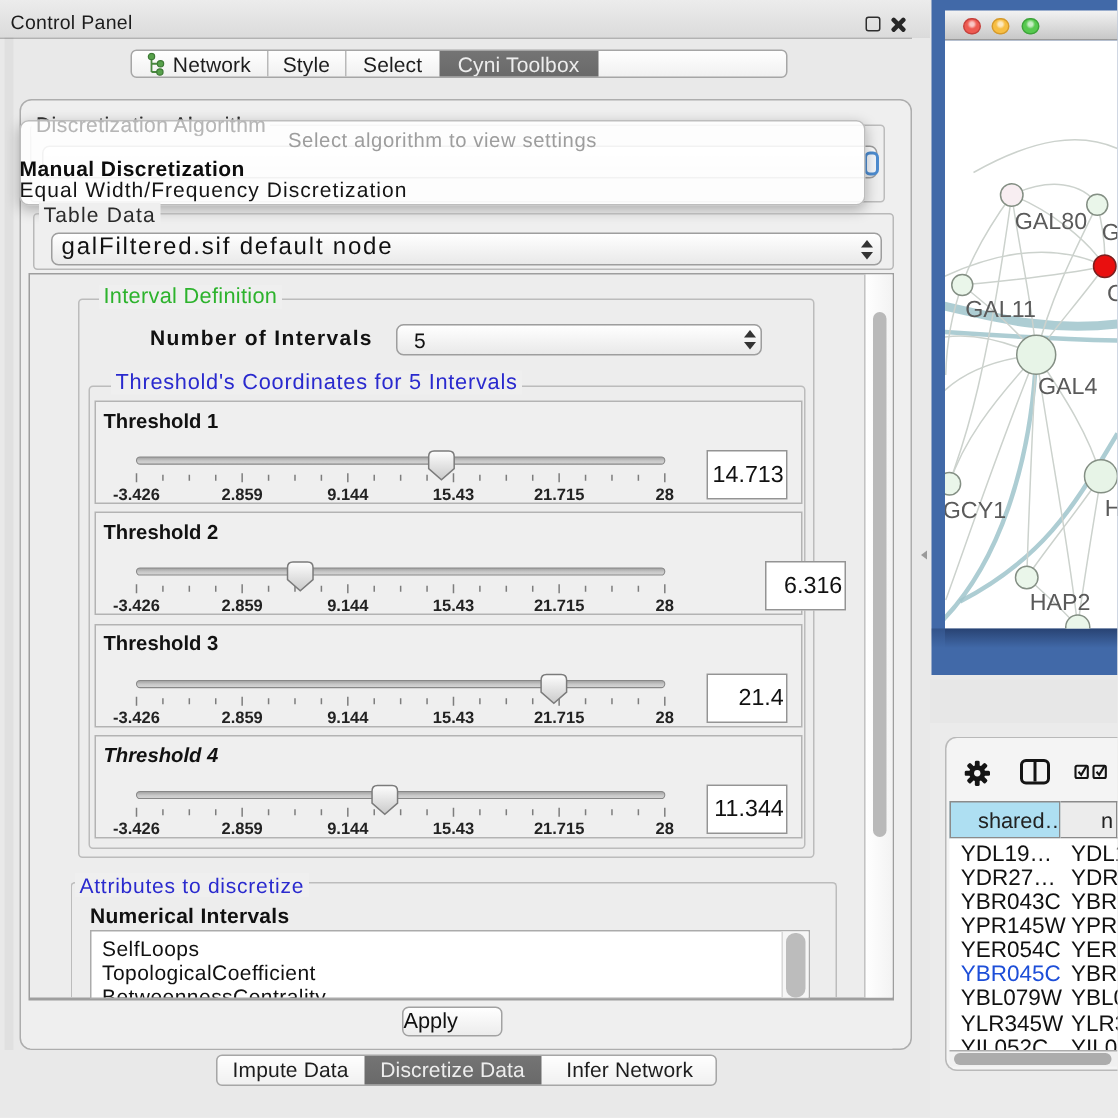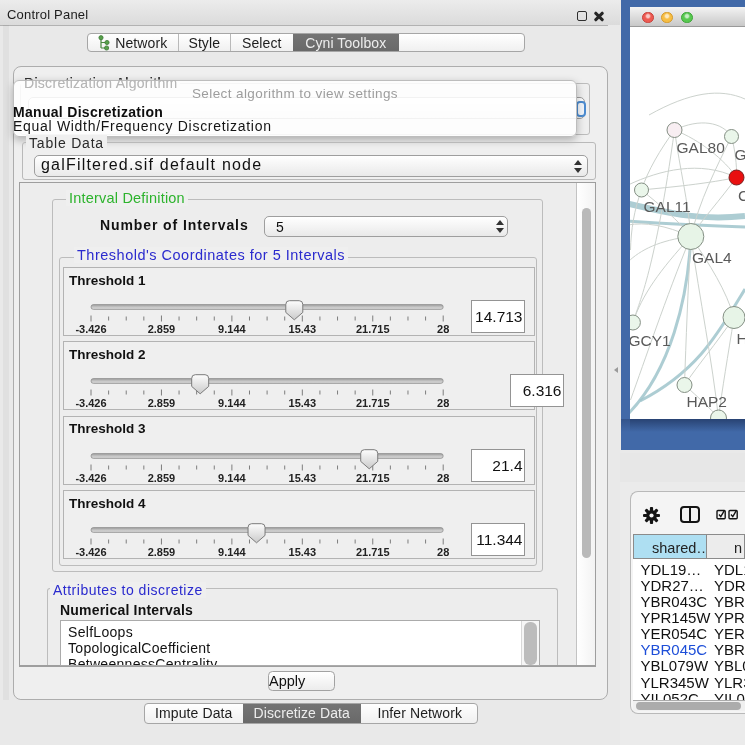--- a/index.html
+++ b/index.html
@@ -190,21 +190,21 @@
     <text x="28.00" y="66" font-size="11" font-weight="bold" fill="#222" text-anchor="middle" font-family="Liberation Sans">-3.426</text>
     <text x="98.44" y="66" font-size="11" font-weight="bold" fill="#222" text-anchor="middle" font-family="Liberation Sans">2.859</text>
     <text x="168.88" y="66" font-size="11" font-weight="bold" fill="#222" text-anchor="middle" font-family="Liberation Sans">9.144</text>
     <text x="239.32" y="66" font-size="11" font-weight="bold" fill="#222" text-anchor="middle" font-family="Liberation Sans">15.43</text>
     <text x="309.76" y="66" font-size="11" font-weight="bold" fill="#222" text-anchor="middle" font-family="Liberation Sans">21.715</text>
     <text x="380.20" y="66" font-size="11" font-weight="bold" fill="#222" text-anchor="middle" font-family="Liberation Sans">28</text>
     <path d="M 297.7319480684783 37.4 Q 297.7319480684783 33.7 301.3319480684783 33.7 L 311.13194806847827 33.7 Q 314.7319480684783 33.7 314.7319480684783 37.4 L 314.7319480684783 45.4 L 306.2319480684783 52.8 L 297.7319480684783 45.4 Z" fill="url(#th3)" stroke="#7b7b7b" stroke-width="1"></path>
   </svg>
 <div class="a" style="left:471px;top:448.5px;width:54px;height:33px;background:#fff;border:1px solid #949494;box-sizing:border-box;font-size:15.5px;color:#111;text-align:right;line-height:31px;padding-right:1.5px;">21.4</div>
 <div class="a" style="left:63px;top:490.0px;width:471.5px;height:69.0px;border:1px solid #b3b3b3;box-sizing:border-box;background:#efefef;"></div>
-<div class="lbl" style="left:69px;top:495.5px;font-size:13.5px;font-weight:bold;color:#111;">Threshold 4</div>
+<div class="lbl" style="left:69px;top:495.5px;font-size:13.5px;font-weight:bold;color:#111;font-style:italic;">Threshold 4</div>
 <svg class="a" style="left:63px;top:490.0px;" width="402" height="69.0" viewBox="0 0 402 69.0">
     <defs>
       <linearGradient id="tr4" x1="0" y1="0" x2="0" y2="1">
         <stop offset="0" stop-color="#9d9d9d"></stop>
         <stop offset="0.55" stop-color="#c8c8c8"></stop>
         <stop offset="1" stop-color="#d6d6d6"></stop>
       </linearGradient>
       <linearGradient id="th4" x1="0" y1="0" x2="0" y2="1">
         <stop offset="0" stop-color="#fdfdfd"></stop>
         <stop offset="1" stop-color="#cacaca"></stop>

